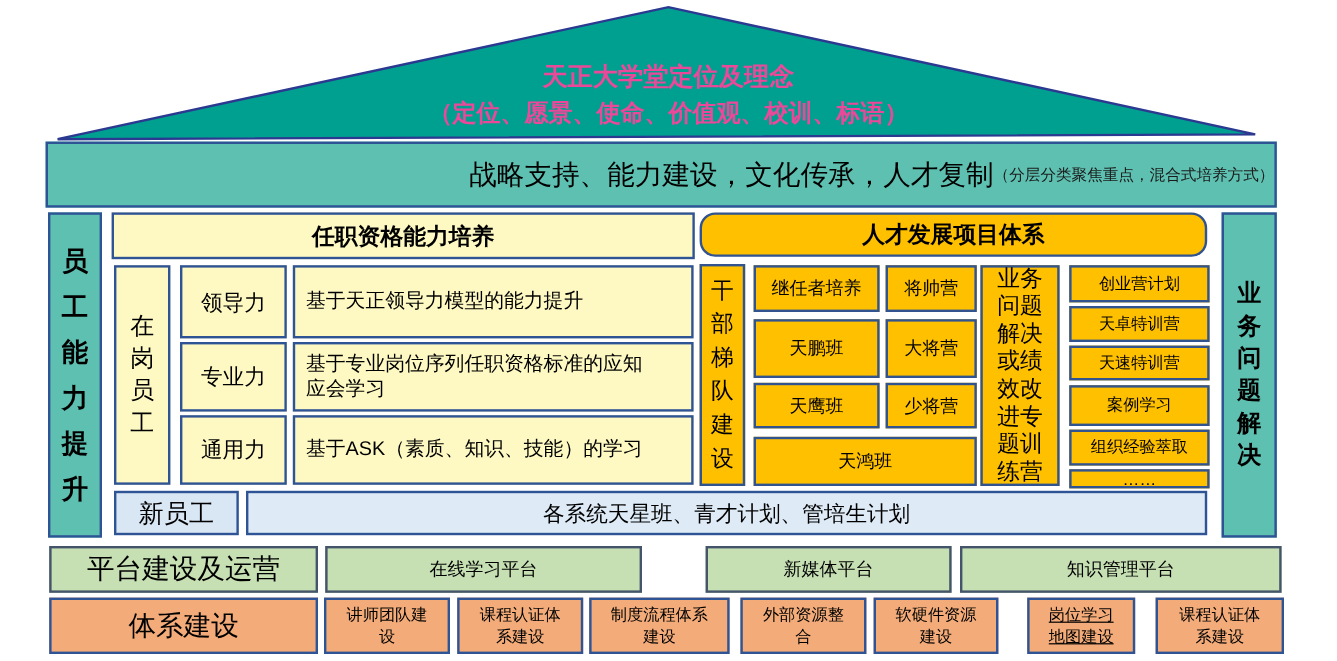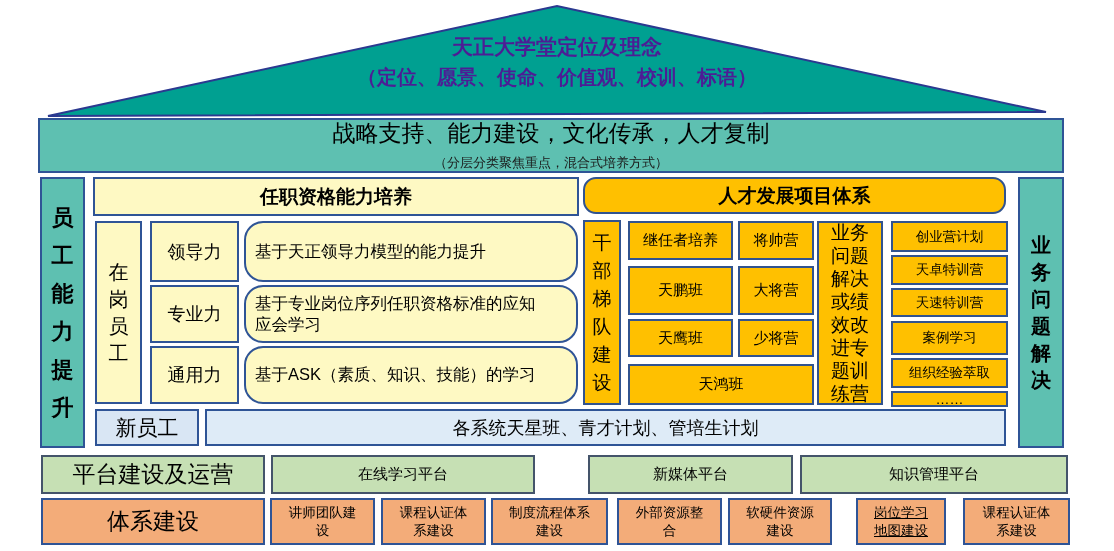--- a/index.html
+++ b/index.html
@@ -10,39 +10,39 @@
   
   .teal {background:#5EC0B1;border:2px solid #2F5496;}
   .blue {background:#fef9c3;border:2px solid #2F5496;}
   .lblue {background:#D9E6F4;border:2px solid #2F5496;}
   .llblue{background:#DEEBF7;border:2px solid #2F5496;}
   .gold {background:#FFC000;border:2px solid #31538F;}
   .green {background:#C6E0B4;border:2px solid #44546A;}
   .salmon{background:#F3AC79;border:2px solid #2F5496;}
   
   .roof-svg{left:38px;top:2px;width:1010px;height:118px;}
-  .roof-text{left:257px;top:32px;width:600px;text-align:center;color:#4c1d95;font-weight:700;}
+  .roof-text{left:257px;top:50px;width:600px;text-align:center;color:#ec4899;font-weight:700;}
   .roof-text .l1{font-size:21px;line-height:30px;}
   .roof-text .l2{font-size:20px;line-height:30px;}
   
-  .banner{left:38px;top:118px;width:1026px;height:55px;display:flex;flex-direction:column;align-items:center;justify-content:space-between;}
+  .banner{left:38px;top:118px;width:1026px;height:55px;display:flex;flex-direction:row;align-items:center;justify-content:flex-end;}
   .banner .main{font-size:23px;line-height:27px;}
   .banner .sub{font-size:13px;line-height:16px;color:#1a1a1a;}
   
   .rail-left{left:40px;top:177px;width:45px;height:271px;}
   .rail-right{left:1018px;top:177px;width:46px;height:271px;}
   .vchar{width:1.2em;margin:0 auto;word-break:break-all;text-align:center;}
   .rail-left .vchar{font-size:22px;line-height:38px;font-weight:600;}
   .rail-right .vchar{font-size:20px;line-height:27px;font-weight:600;}
   
   .q-header{left:93px;top:177px;width:486px;height:39px;font-size:19px;font-weight:700;}
   .q-group{left:95px;top:221px;width:47px;height:183px;}
   .q-group .vchar{font-size:20px;line-height:27px;}
   .q-label{width:89px;left:150px;font-size:18px;}
-  .q-desc{left:244px;width:334px;font-size:16.5px;line-height:1.3;display:flex;align-items:center;text-align:left;padding:2px 38px 2px 9px;border-radius:19px;}
+  .q-desc{left:244px;width:334px;font-size:16.5px;line-height:1.3;display:flex;align-items:center;text-align:left;padding:2px 38px 2px 9px;}
   .row1{top:221px;height:61px;}
   .row2{top:285px;height:58px;}
   .row3{top:346px;height:58px;}
   .q-new{left:95px;top:409px;width:104px;height:37px;font-size:21px;}
   .q-newdesc{left:205px;top:409px;width:801px;height:37px;font-size:18px;}
   
   .t-header{left:583px;top:177px;width:423px;height:37px;font-size:19px;font-weight:700;border-radius:13px;}
   .t-cadre{left:583px;top:220px;width:38px;height:185px;}
   .t-cadre .vchar{font-size:19px;line-height:28px;}
   .t-cell{font-size:15px;}

